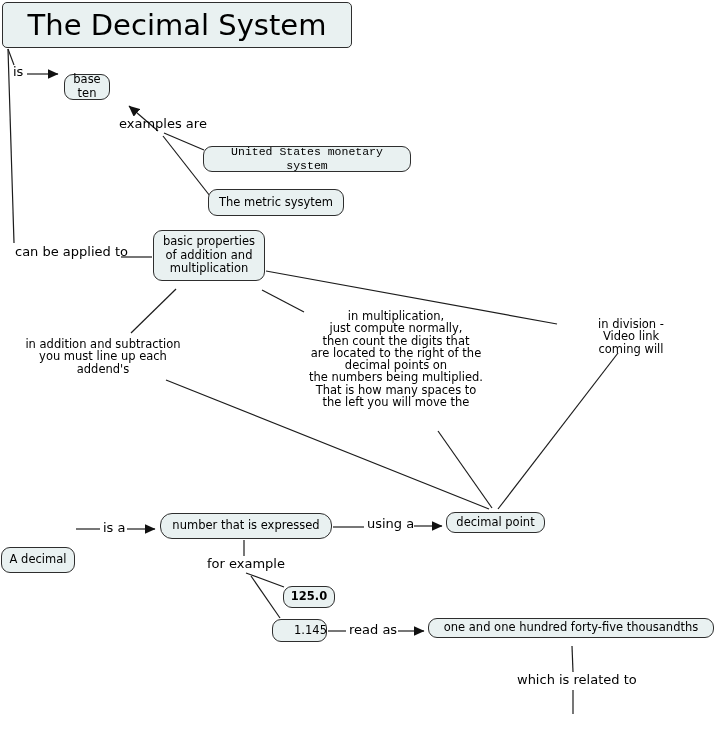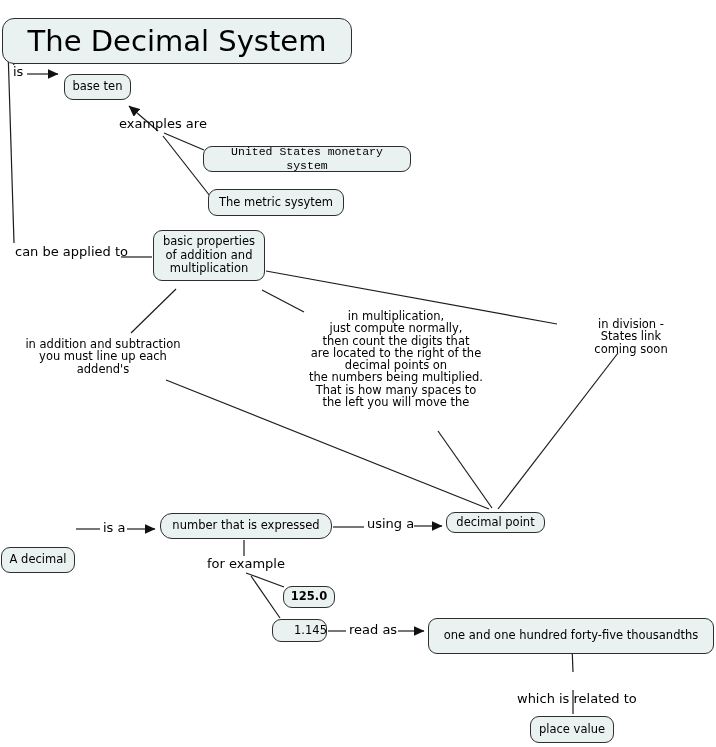--- a/index.html
+++ b/index.html
@@ -20,25 +20,24 @@
     border-radius:9px;
     display:flex;align-items:center;justify-content:center;
     font-size:11.5px;
     line-height:1.18;
     white-space:pre-line;
     text-align:center;
     padding:2px 6px;
   }
   .title-node{
     font-size:29px;
-    border-radius:12px;
+    border-radius:5px;
     justify-content:center;
     padding:4px 8px;
     white-space:nowrap;
-    margin-top:16px;
   }
   .label{
     position:absolute;
     font-size:13px;
     line-height:1.1;
     white-space:nowrap;
   }
   .tblock{
     position:absolute;
     font-size:11.5px;
@@ -82,69 +81,68 @@
       <line x1="251" y1="576" x2="280" y2="618"></line>
       <line x1="328" y1="631" x2="346" y2="631"></line>
       <line x1="398" y1="631" x2="424" y2="631" marker-end="url(#arrow)"></line>
       <line x1="572" y1="646" x2="573" y2="672"></line>
       <line x1="573" y1="690" x2="573" y2="714"></line>
     </g>
   </svg>
 
   <div class="node title-node" style="left:2px;top:2px;width:350px;height:46px;">The Decimal System</div>
 
-  <div class="node" style="left:64px;top:74px;width:67px;height:26px;">base ten</div>
+  <div class="node" style="left:64px;top:74px;width:46px;height:26px;">base ten</div>
 
   <div class="node" style="left:203px;top:146px;width:208px;height:26px;font-family:Liberation Mono, monospace;">United States monetary system</div>
 
   <div class="node" style="left:208px;top:189px;width:136px;height:27px;">The metric sysytem</div>
 
   <div class="node" style="left:153px;top:230px;width:112px;height:51px;">basic properties
 of addition and
 multiplication</div>
 
   <div class="node" style="left:1px;top:516px;width:74px;height:26px;margin-top:31px;">A decimal</div>
 
   <div class="node" style="left:160px;top:513px;width:172px;height:26px;border-radius:12px;">number that is expressed</div>
 
   <div class="node" style="left:446px;top:512px;width:99px;height:21px;">decimal point</div>
 
   <div class="node" style="left:283px;top:586px;width:52px;height:22px;font-weight:bold;">125.0</div>
 
   <div class="node" style="left:272px;top:619px;width:55px;height:23px;padding-left:28px;">1.145</div>
 
-  <div class="node" style="left:428px;top:618px;width:286px;height:36px;">one and one hundred forty-five thousandths</div>
+  <div class="node" style="left:428px;top:618px;width:286px;height:20px;">one and one hundred forty-five thousandths</div>
 
-  <div class="node" style="left:530px;top:716px;width:84px;height:27px;">place value</div>
 
   <div class="label" style="left:13px;top:65px;">is</div>
 
   <div class="label" style="left:119px;top:117px;">examples are</div>
 
   <div class="label" style="left:15px;top:245px;">can be applied to</div>
 
   <div class="label" style="left:103px;top:521px;">is a</div>
 
   <div class="label" style="left:367px;top:517px;">using a</div>
 
   <div class="label" style="left:207px;top:557px;">for example</div>
 
   <div class="label" style="left:349px;top:623px;">read as</div>
 
-  <div class="label" style="left:517px;top:673px;margin-top:19px;">which is related to</div>
+  <div class="label" style="left:517px;top:673px;">which is related to</div>
 
   <div class="tblock" style="left:103px;top:338px;">in addition and subtraction
 you must line up each
 addend's</div>
 
   <div class="tblock" style="left:396px;top:310px;">in multiplication,
 just compute normally,
 then count the digits that
 are located to the right of the
 decimal points on
 the numbers being multiplied.
 That is how many spaces to
 the left you will move the</div>
 
   <div class="tblock" style="left:631px;top:318px;">in division -
-States link coming soon</div>
+Video link coming will</div>
 
 </div>
 
 </body></html>

